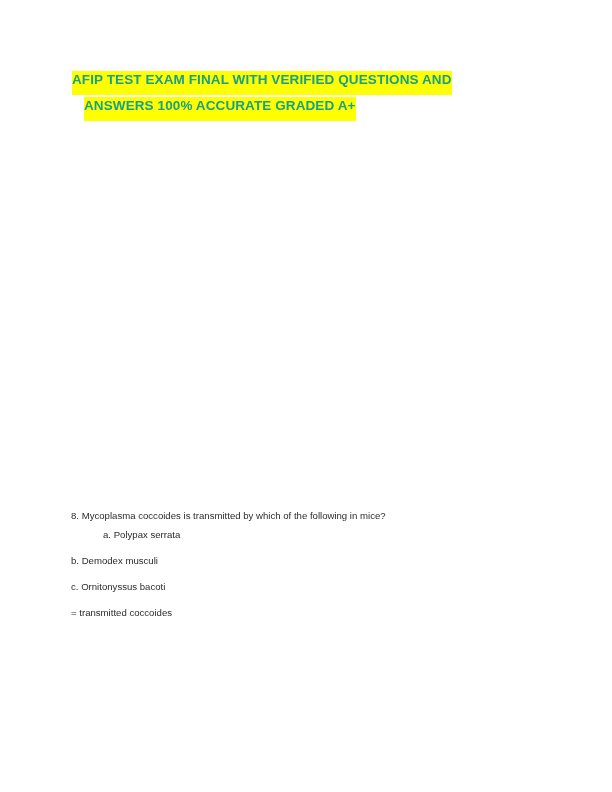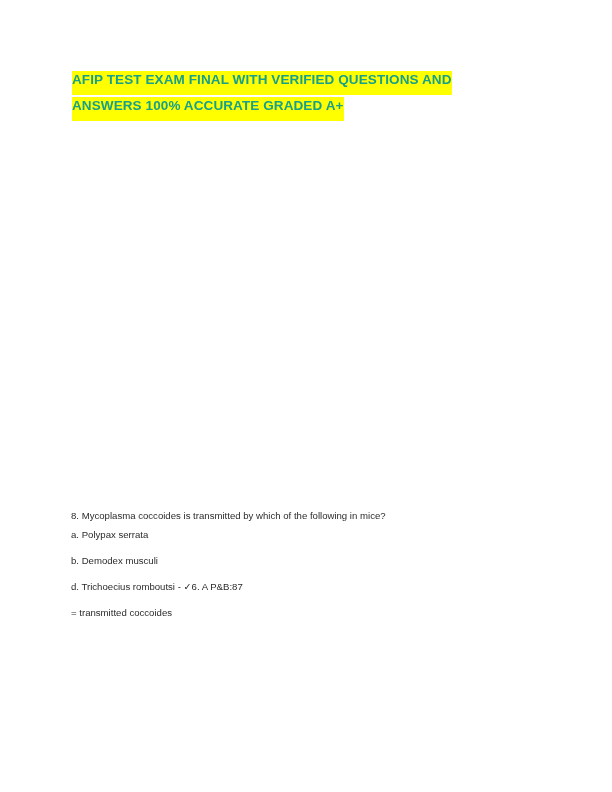--- a/index.html
+++ b/index.html
@@ -40,54 +40,56 @@
     padding: 1px 0 8px 0;
     box-decoration-break: clone;
     -webkit-box-decoration-break: clone;
   }
   .title-line {
     display: block;
     margin: 0;
   }
   .title-line + .title-line {
     margin-top: 2px;
+    margin-left: 12px;
   }
 
   
   .body-block {
     position: absolute;
     left: 71px;
     top: 509px;
     width: 470px;
   }
   .body-line {
     font-size: 9.6px;
     line-height: 13px;
     color: #2b2b2b;
     margin: 0;
     white-space: pre-wrap;
   }
   .body-line.gap-sm {
     margin-top: 6px;
+    margin-left: 32px;
   }
   .body-line.gap-lg {
     margin-top: 13px;
   }
 </style>
 </head>
 <body>
 
 <div class="page">
 
   <div class="doc-title">
     <span class="title-line"><span class="hl">AFIP TEST EXAM FINAL WITH VERIFIED QUESTIONS AND</span></span>
     <span class="title-line"><span class="hl">ANSWERS 100% ACCURATE GRADED A+</span></span>
   </div>
 
   <div class="body-block">
     <p class="body-line">8. Mycoplasma coccoides is transmitted by which of the following in mice?</p>
     <p class="body-line gap-sm">a. Polypax serrata</p>
     <p class="body-line gap-lg">b. Demodex musculi</p>
-    <p class="body-line gap-lg">d. Trichoecius romboutsi - ✓6. A P&amp;B:87</p>
+    <p class="body-line gap-lg">c. Ornitonyssus bacoti</p>
     <p class="body-line gap-lg">= transmitted coccoides</p>
   </div>
 
 </div>
 
 </body></html>

